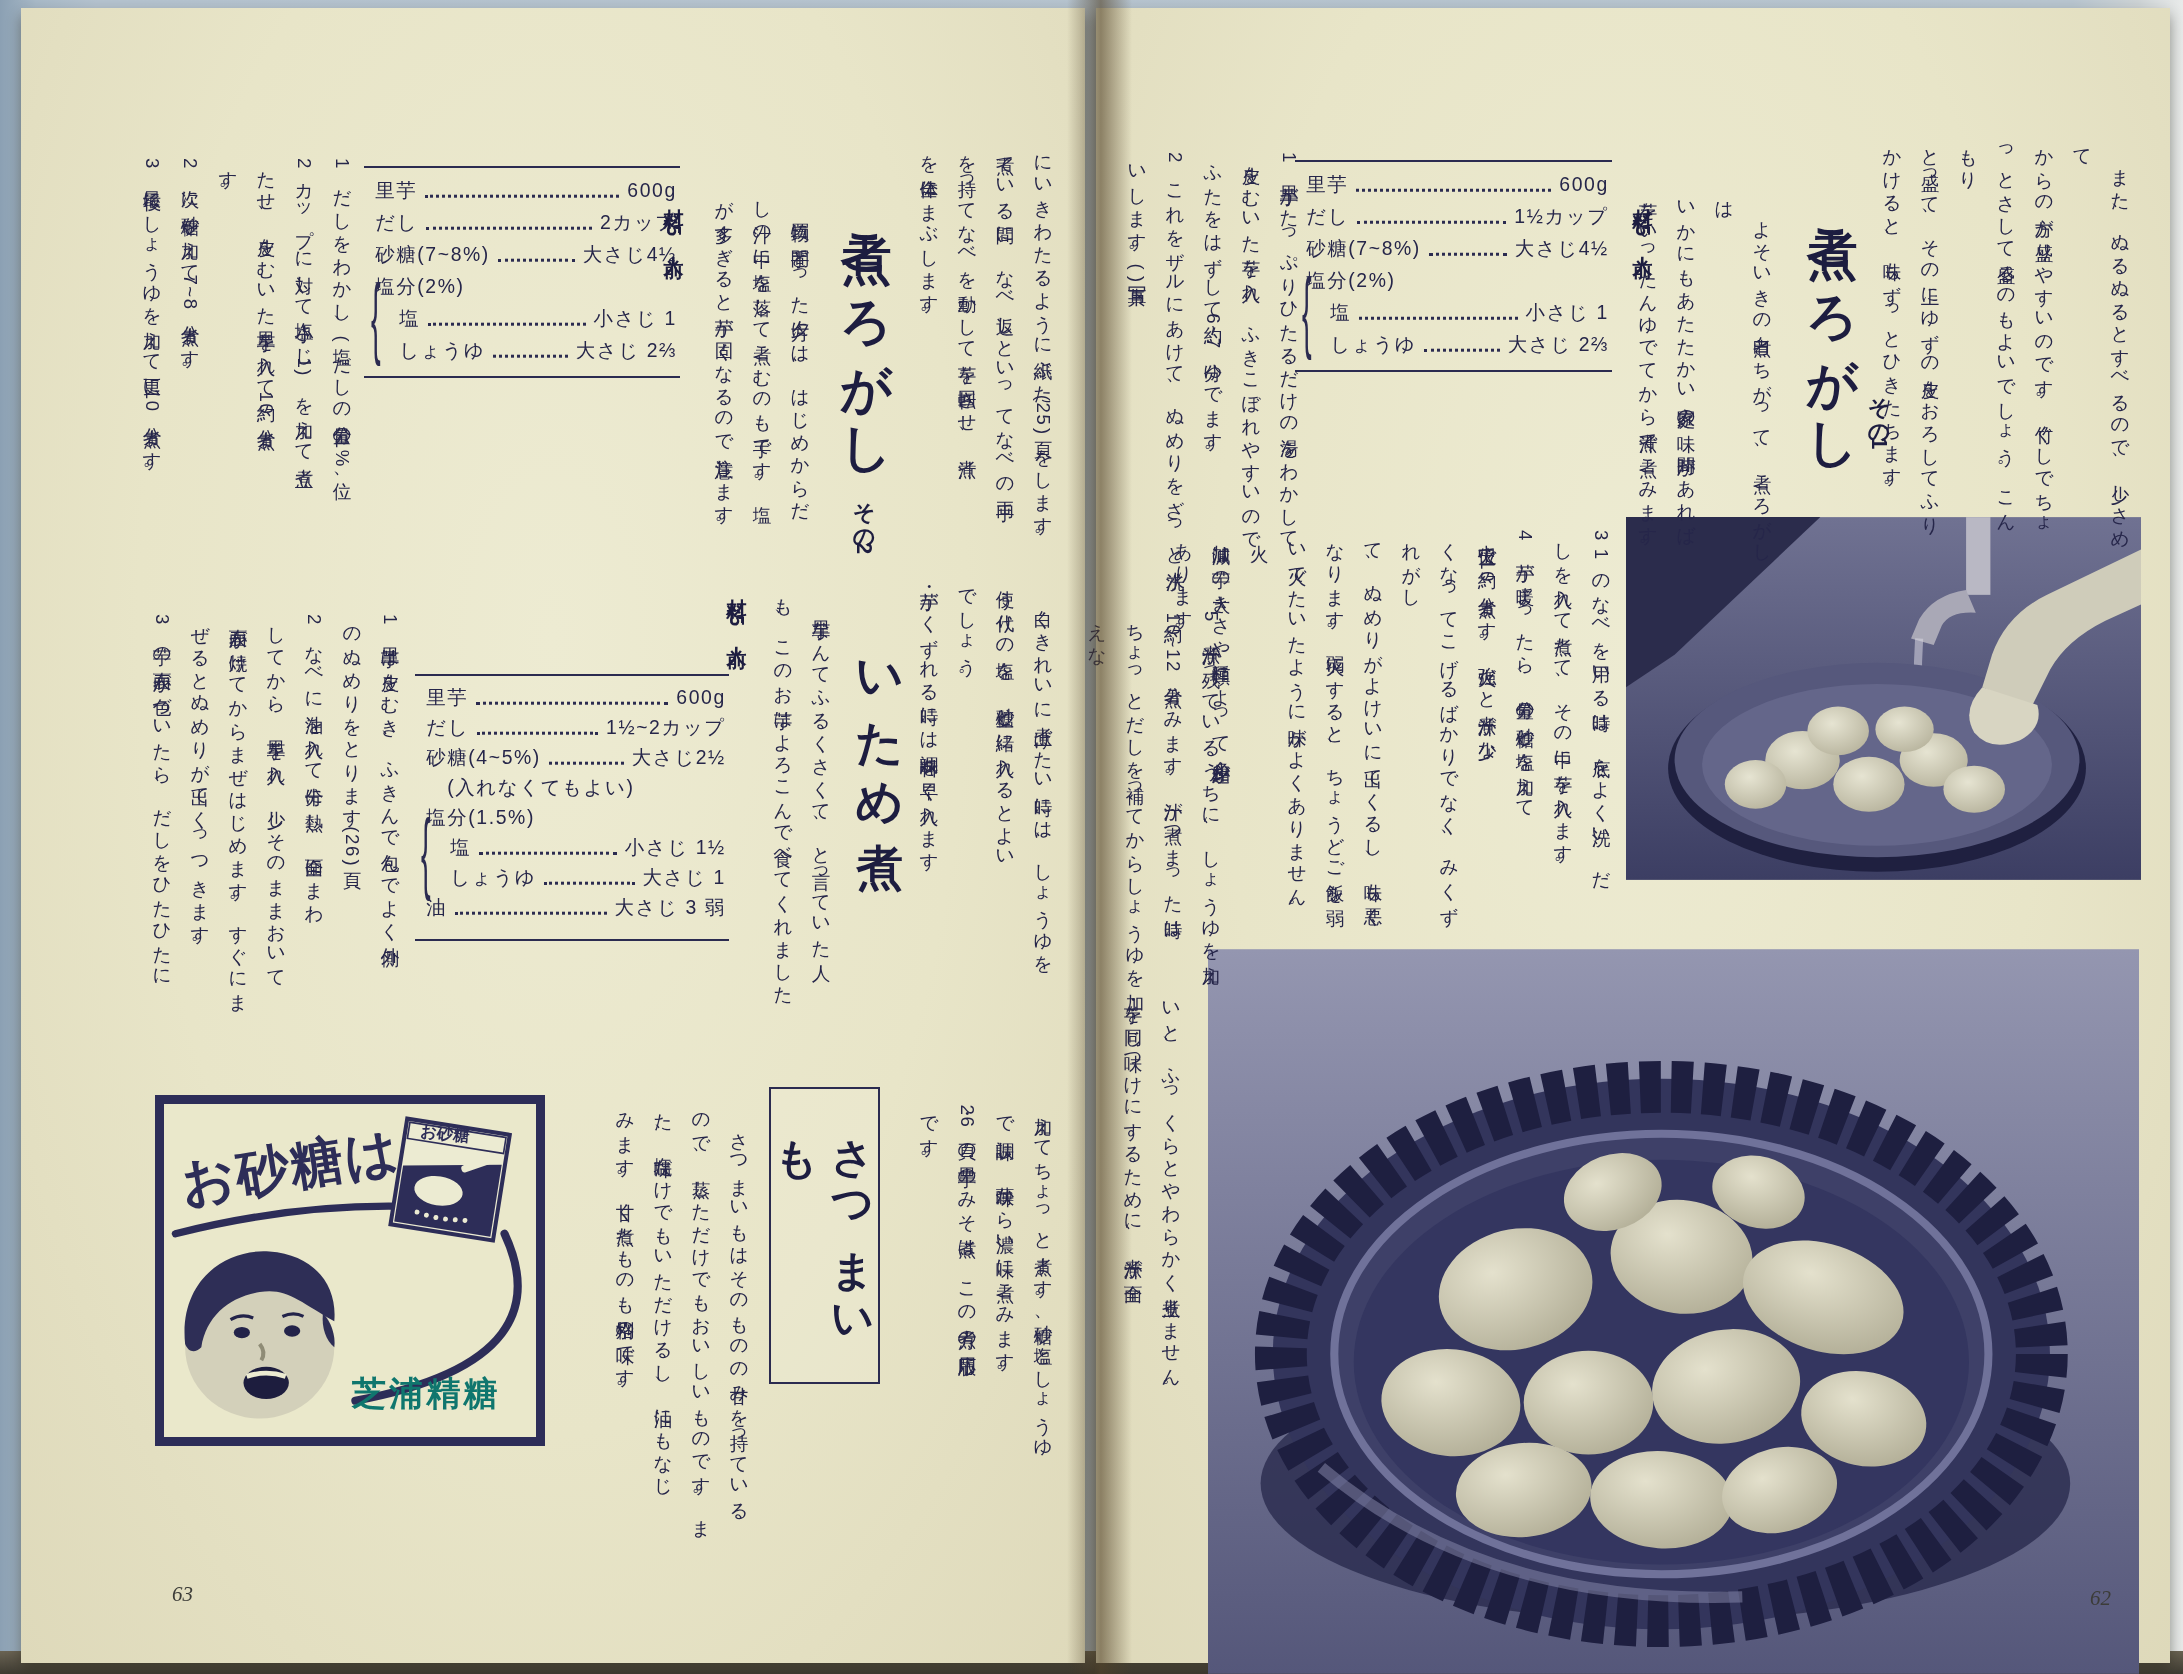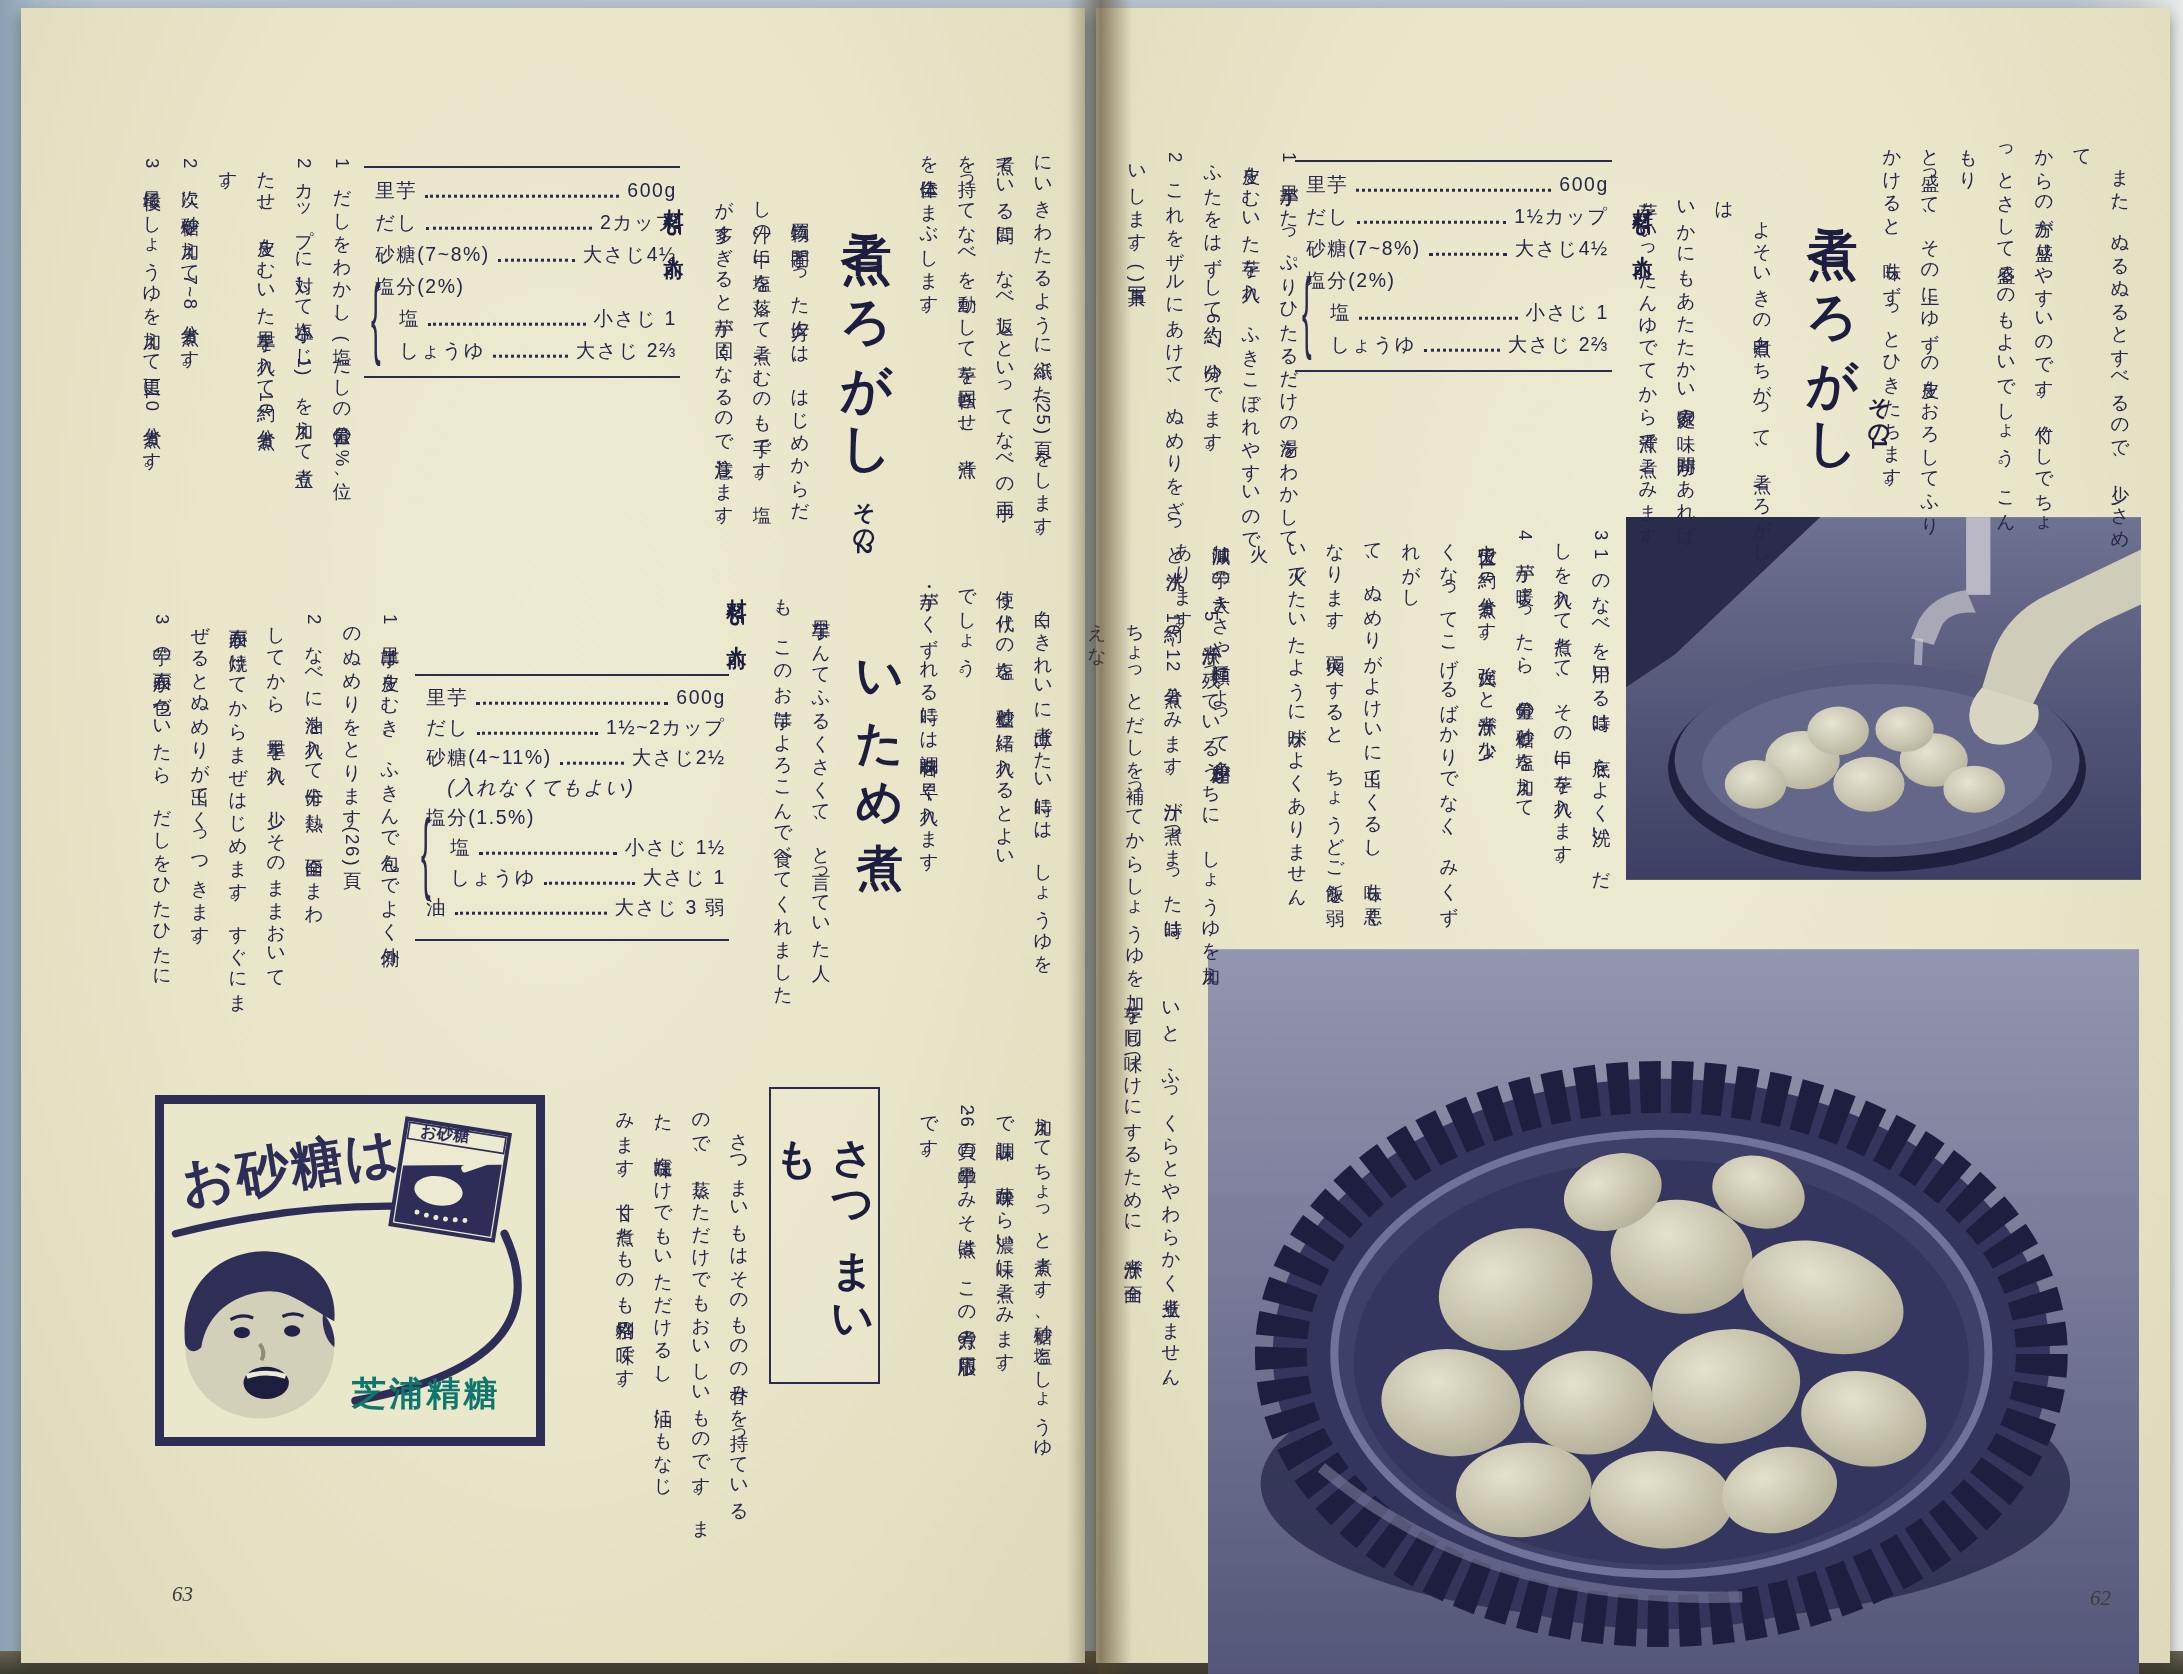--- a/index.html
+++ b/index.html
@@ -143,25 +143,25 @@
         <span class="lbl">里芋</span>
         <span class="dots"></span>
         <span class="val">600g</span>
       </div>
       <div class="irow" style="height: 30px;">
         <span class="lbl">だし</span>
         <span class="dots"></span>
         <span class="val">1½~2カップ</span>
       </div>
       <div class="irow" style="height: 30px;">
-        <span class="lbl">砂糖(4~11%)</span>
+        <span class="lbl">砂糖(4~5%)</span>
         <span class="dots"></span>
         <span class="val">大さじ2½</span>
       </div>
-      <div class="irow noleader" style="height: 30px; font-style: italic;">
+      <div class="irow noleader" style="height: 30px;">
         <span class="lbl">　(入れなくてもよい)</span>
         <span class="dots"></span>
         <span class="val"></span>
       </div>
       <div class="irow noleader" style="height: 30px;">
         <span class="lbl">塩分(1.5%)</span>
         <span class="dots"></span>
         <span class="val"></span>
       </div>
       <div class="irow inbrace" style="height: 30px;">

